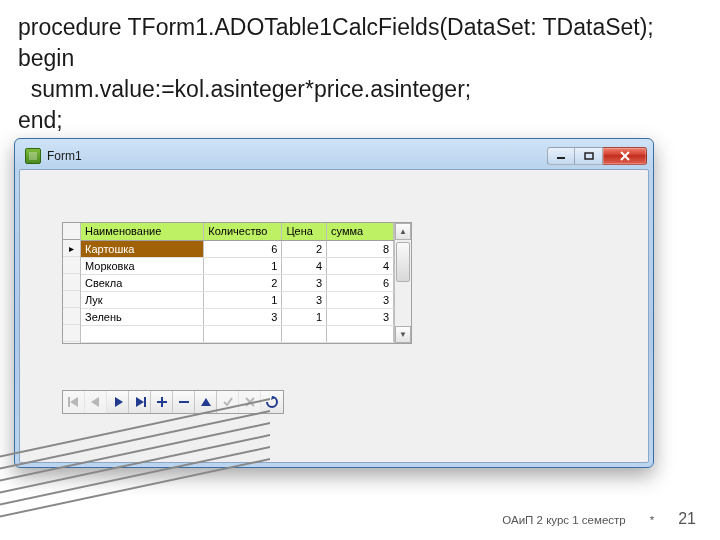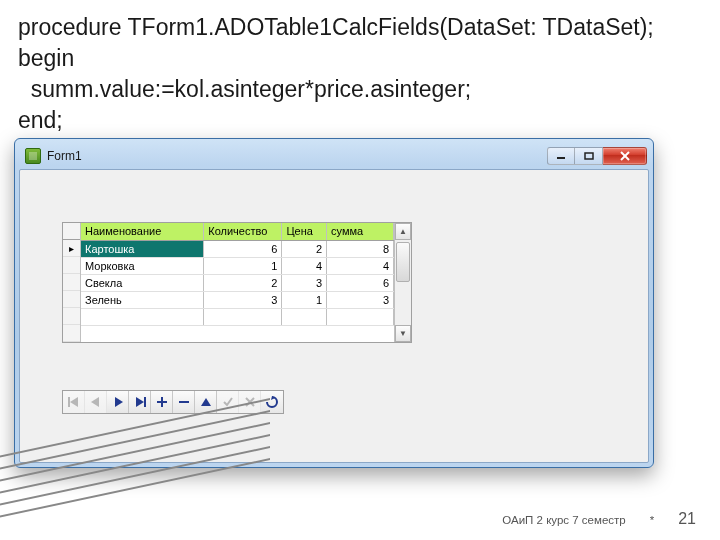--- a/index.html
+++ b/index.html
@@ -121,21 +121,21 @@
     text-align:left;
     overflow:hidden;
     white-space:nowrap;
   }
   table.dbgrid th {
     background:#bef264;
     border-bottom:1px solid #a0a0a0;
     font-weight:normal;
   }
   table.dbgrid td.sel {
-    background:#0f766e;
+    background:#a16207;
     color:#fff;
   }
   table.dbgrid td.num { text-align:right; }
   .scroll-col {
     width:17px;
     border-left:1px solid #c0c0c0;
     display:flex; flex-direction:column;
     background:#f0f0f0;
   }
   .scroll-btn {
@@ -271,20 +271,26 @@
                 <td class="num">4</td>
                 <td class="num">4</td>
               </tr>
               <tr>
                 <td>Свекла</td>
                 <td class="num">2</td>
                 <td class="num">3</td>
                 <td class="num">6</td>
               </tr>
               <tr>
+                <td>Лук</td>
+                <td class="num">1</td>
+                <td class="num">3</td>
+                <td class="num">3</td>
+              </tr>
+              <tr>
                 <td>Зелень</td>
                 <td class="num">3</td>
                 <td class="num">1</td>
                 <td class="num">3</td>
               </tr>
               <tr>
                 <td></td>
                   <td></td>
                   <td></td>
                   <td></td>
@@ -366,16 +372,16 @@
 <div class="stripes">
   <div></div>
     <div></div>
     <div></div>
     <div></div>
     <div></div>
     <div></div>
 </div>
 
 <div class="footer">
-  <span>ОАиП 2 курс 7 семестр</span>
+  <span>ОАиП 2 курс 1 семестр</span>
   <span>*</span>
   <span class="pgnum">21</span>
 </div>
 
 </body></html>

